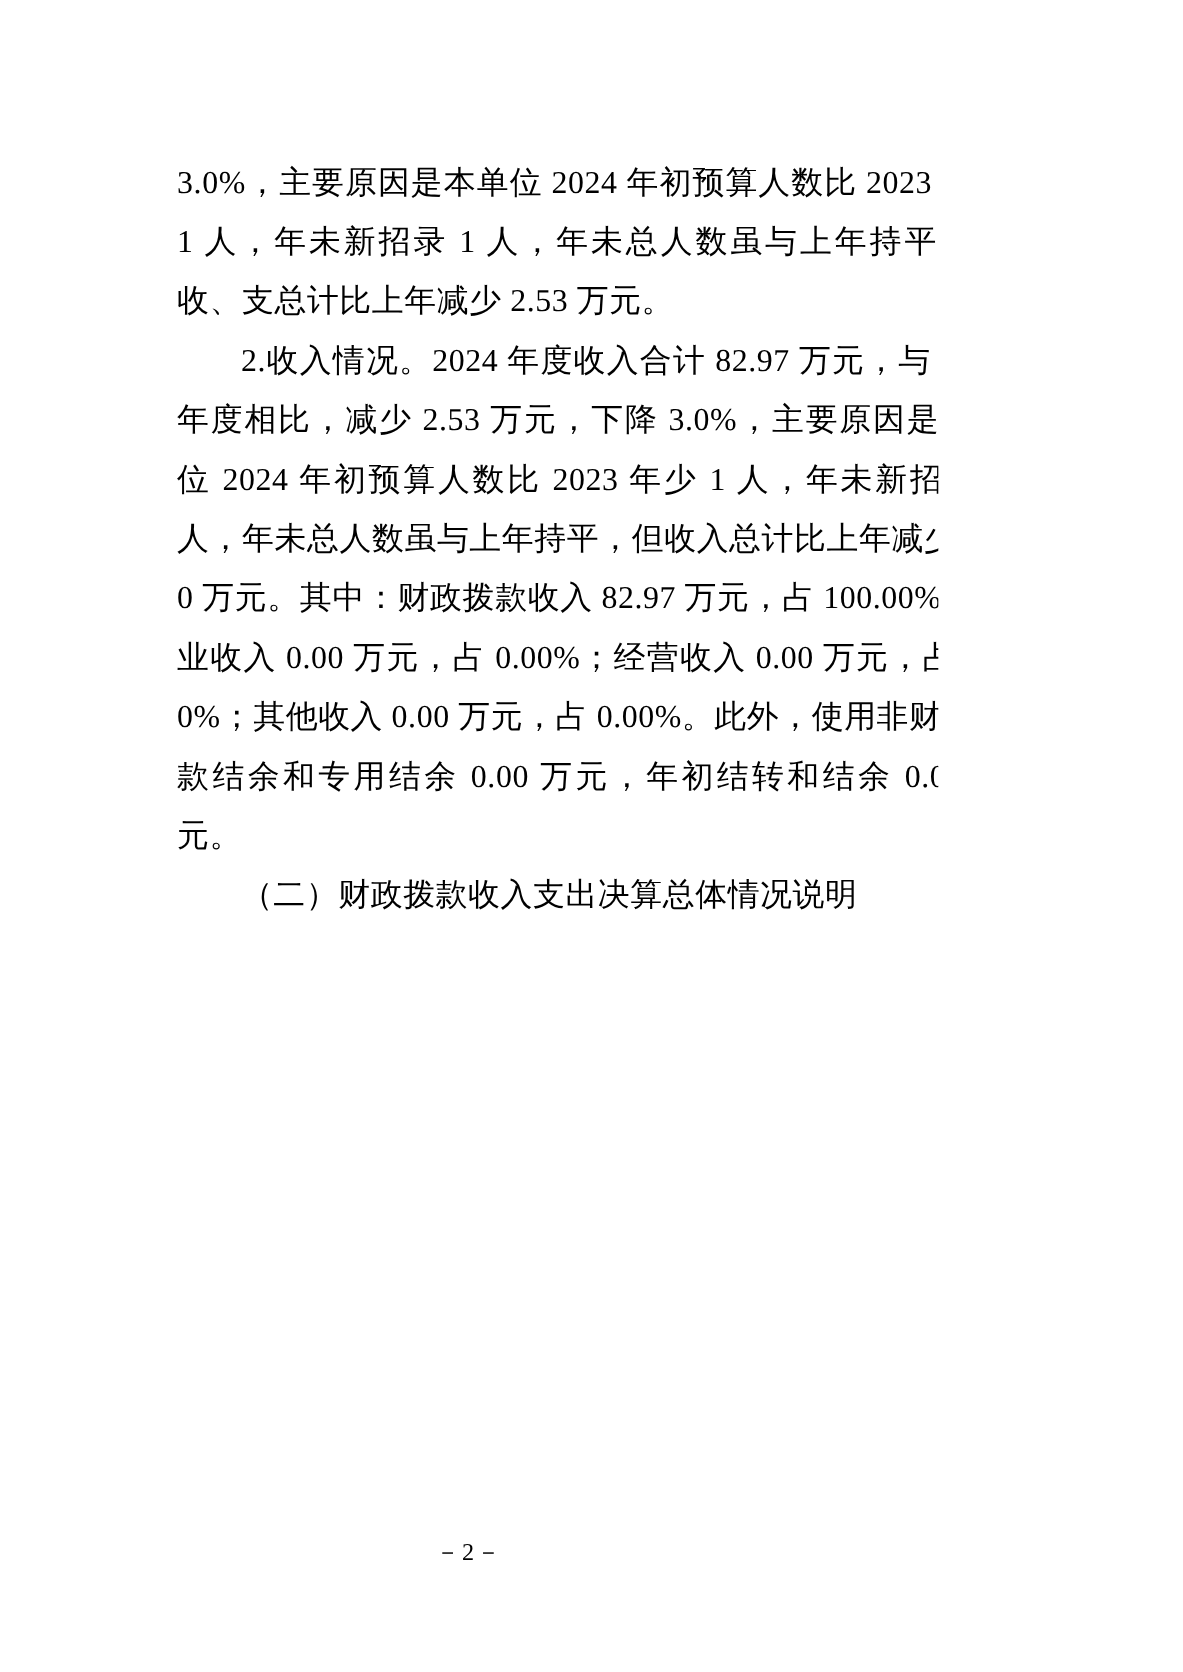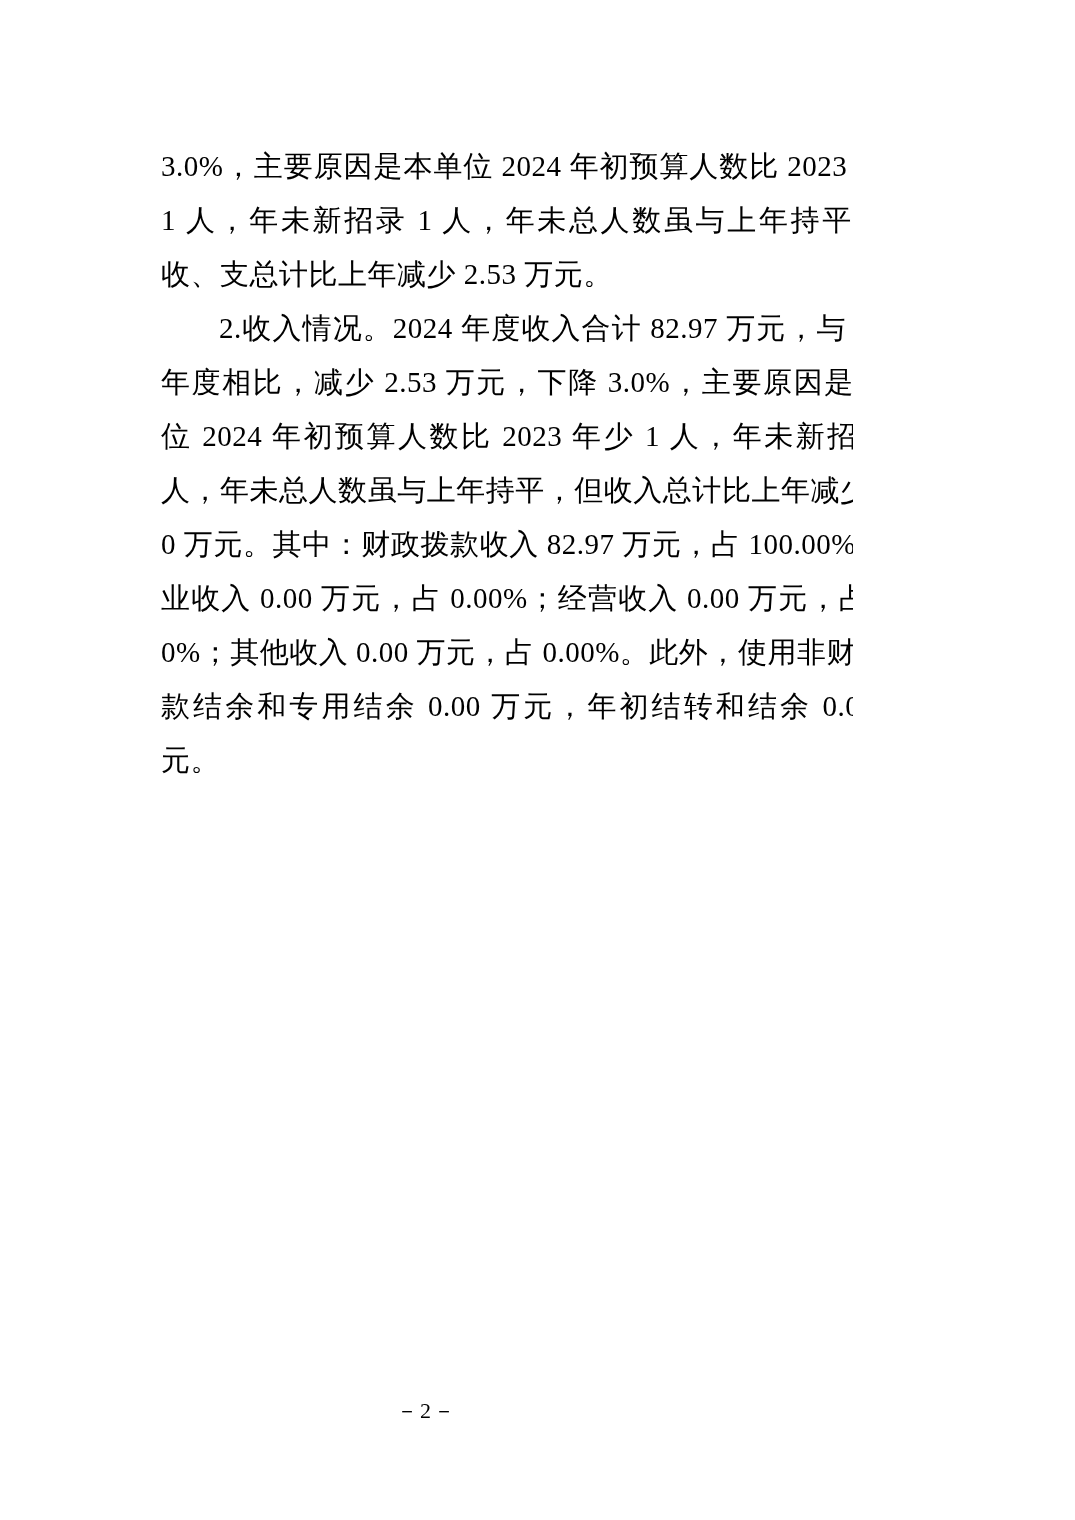--- a/index.html
+++ b/index.html
@@ -48,15 +48,16 @@
     color: #000000;
   }
 </style>
 </head>
 <body>
 
 <div class="page">
   <div class="content">
       <p class="para"><span>3.0%，主要原因是本单位 2024 年初预算人数比 2023 年少 1 人，年未新招录 1 人，年未总人数虽与上年持平，但收、支总计比上年减少 2.53 万元。</span></p>
       <p class="para indent"><span class="bold">2.收入情况。</span><span>2024 年度收入合计 82.97 万元，与 2023 年度相比，减少 2.53 万元，下降 3.0%，主要原因是本单位 2024 年初预算人数比 2023 年少 1 人，年未新招录 1 人，年未总人数虽与上年持平，但收入总计比上年减少 1.40 万元。其中：财政拨款收入 82.97 万元，占 100.00%；事业收入 0.00 万元，占 0.00%；经营收入 0.00 万元，占 0.00%；其他收入 0.00 万元，占 0.00%。此外，使用非财政拨款结余和专用结余 0.00 万元，年初结转和结余 0.00 万元。</span></p>
+      <p class="para indent"><span class="bold">（二）财政拨款收入支出决算总体情况说明</span></p>
     </div>
   <div class="page-number">－2－</div>
 </div>
 
 </body></html>

